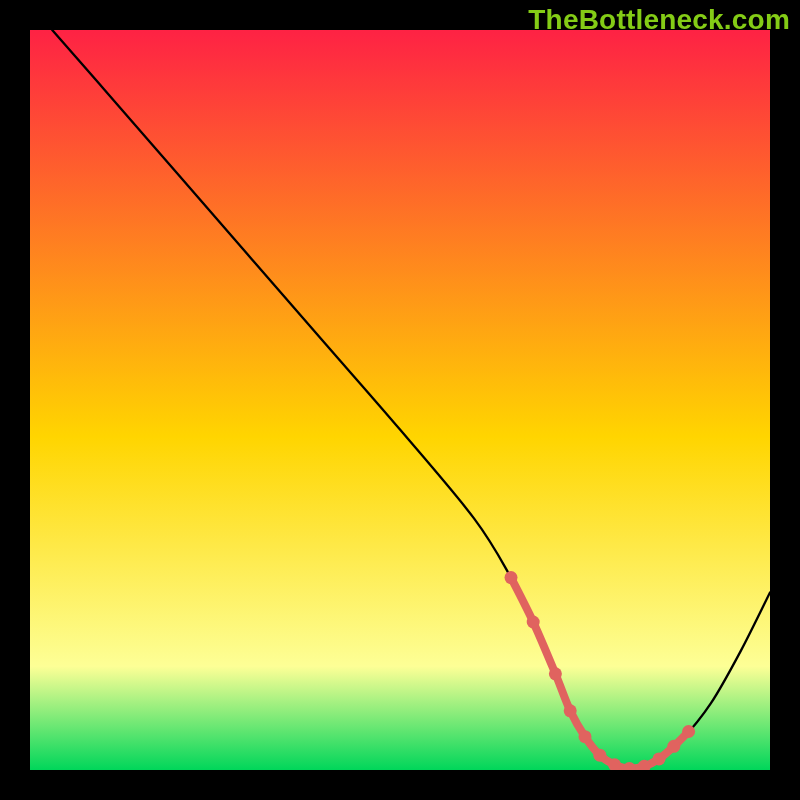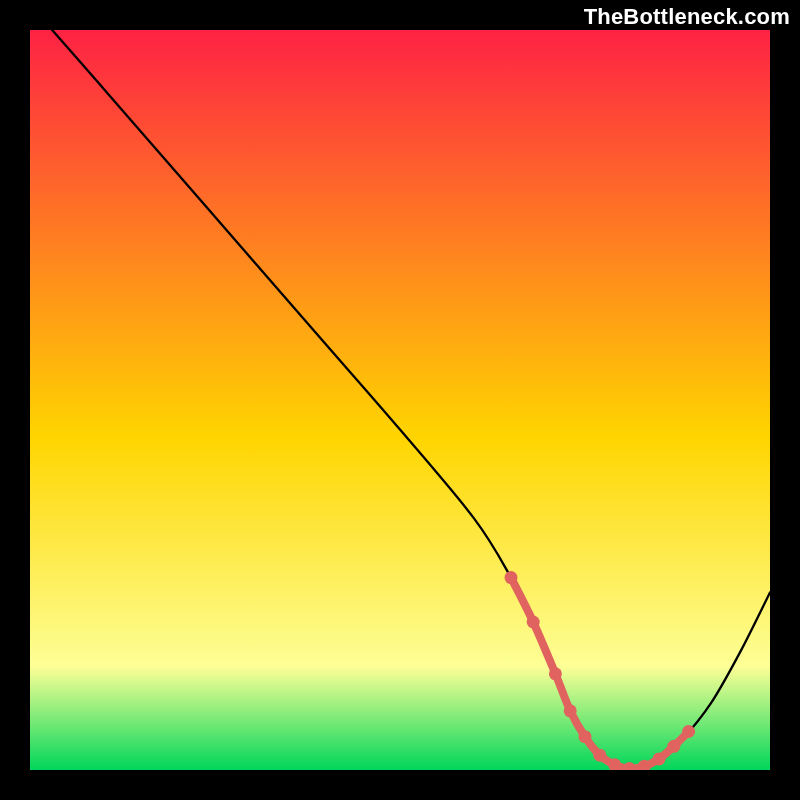--- a/index.html
+++ b/index.html
@@ -14,22 +14,22 @@
   .outer {
     position: relative;
     width: 800px;
     height: 800px;
     background: #000;
   }
   .watermark {
     position: absolute;
     top: 4px;
     right: 10px;
-    color: #ffffff;
-    font-size: 22px;
+    color: #84cc16;
+    font-size: 28px;
     font-weight: 600;
     letter-spacing: 0.2px;
     z-index: 20;
   }
   .plot {
     position: absolute;
     left: 30px;
     top: 30px;
     width: 740px;
     height: 740px;

